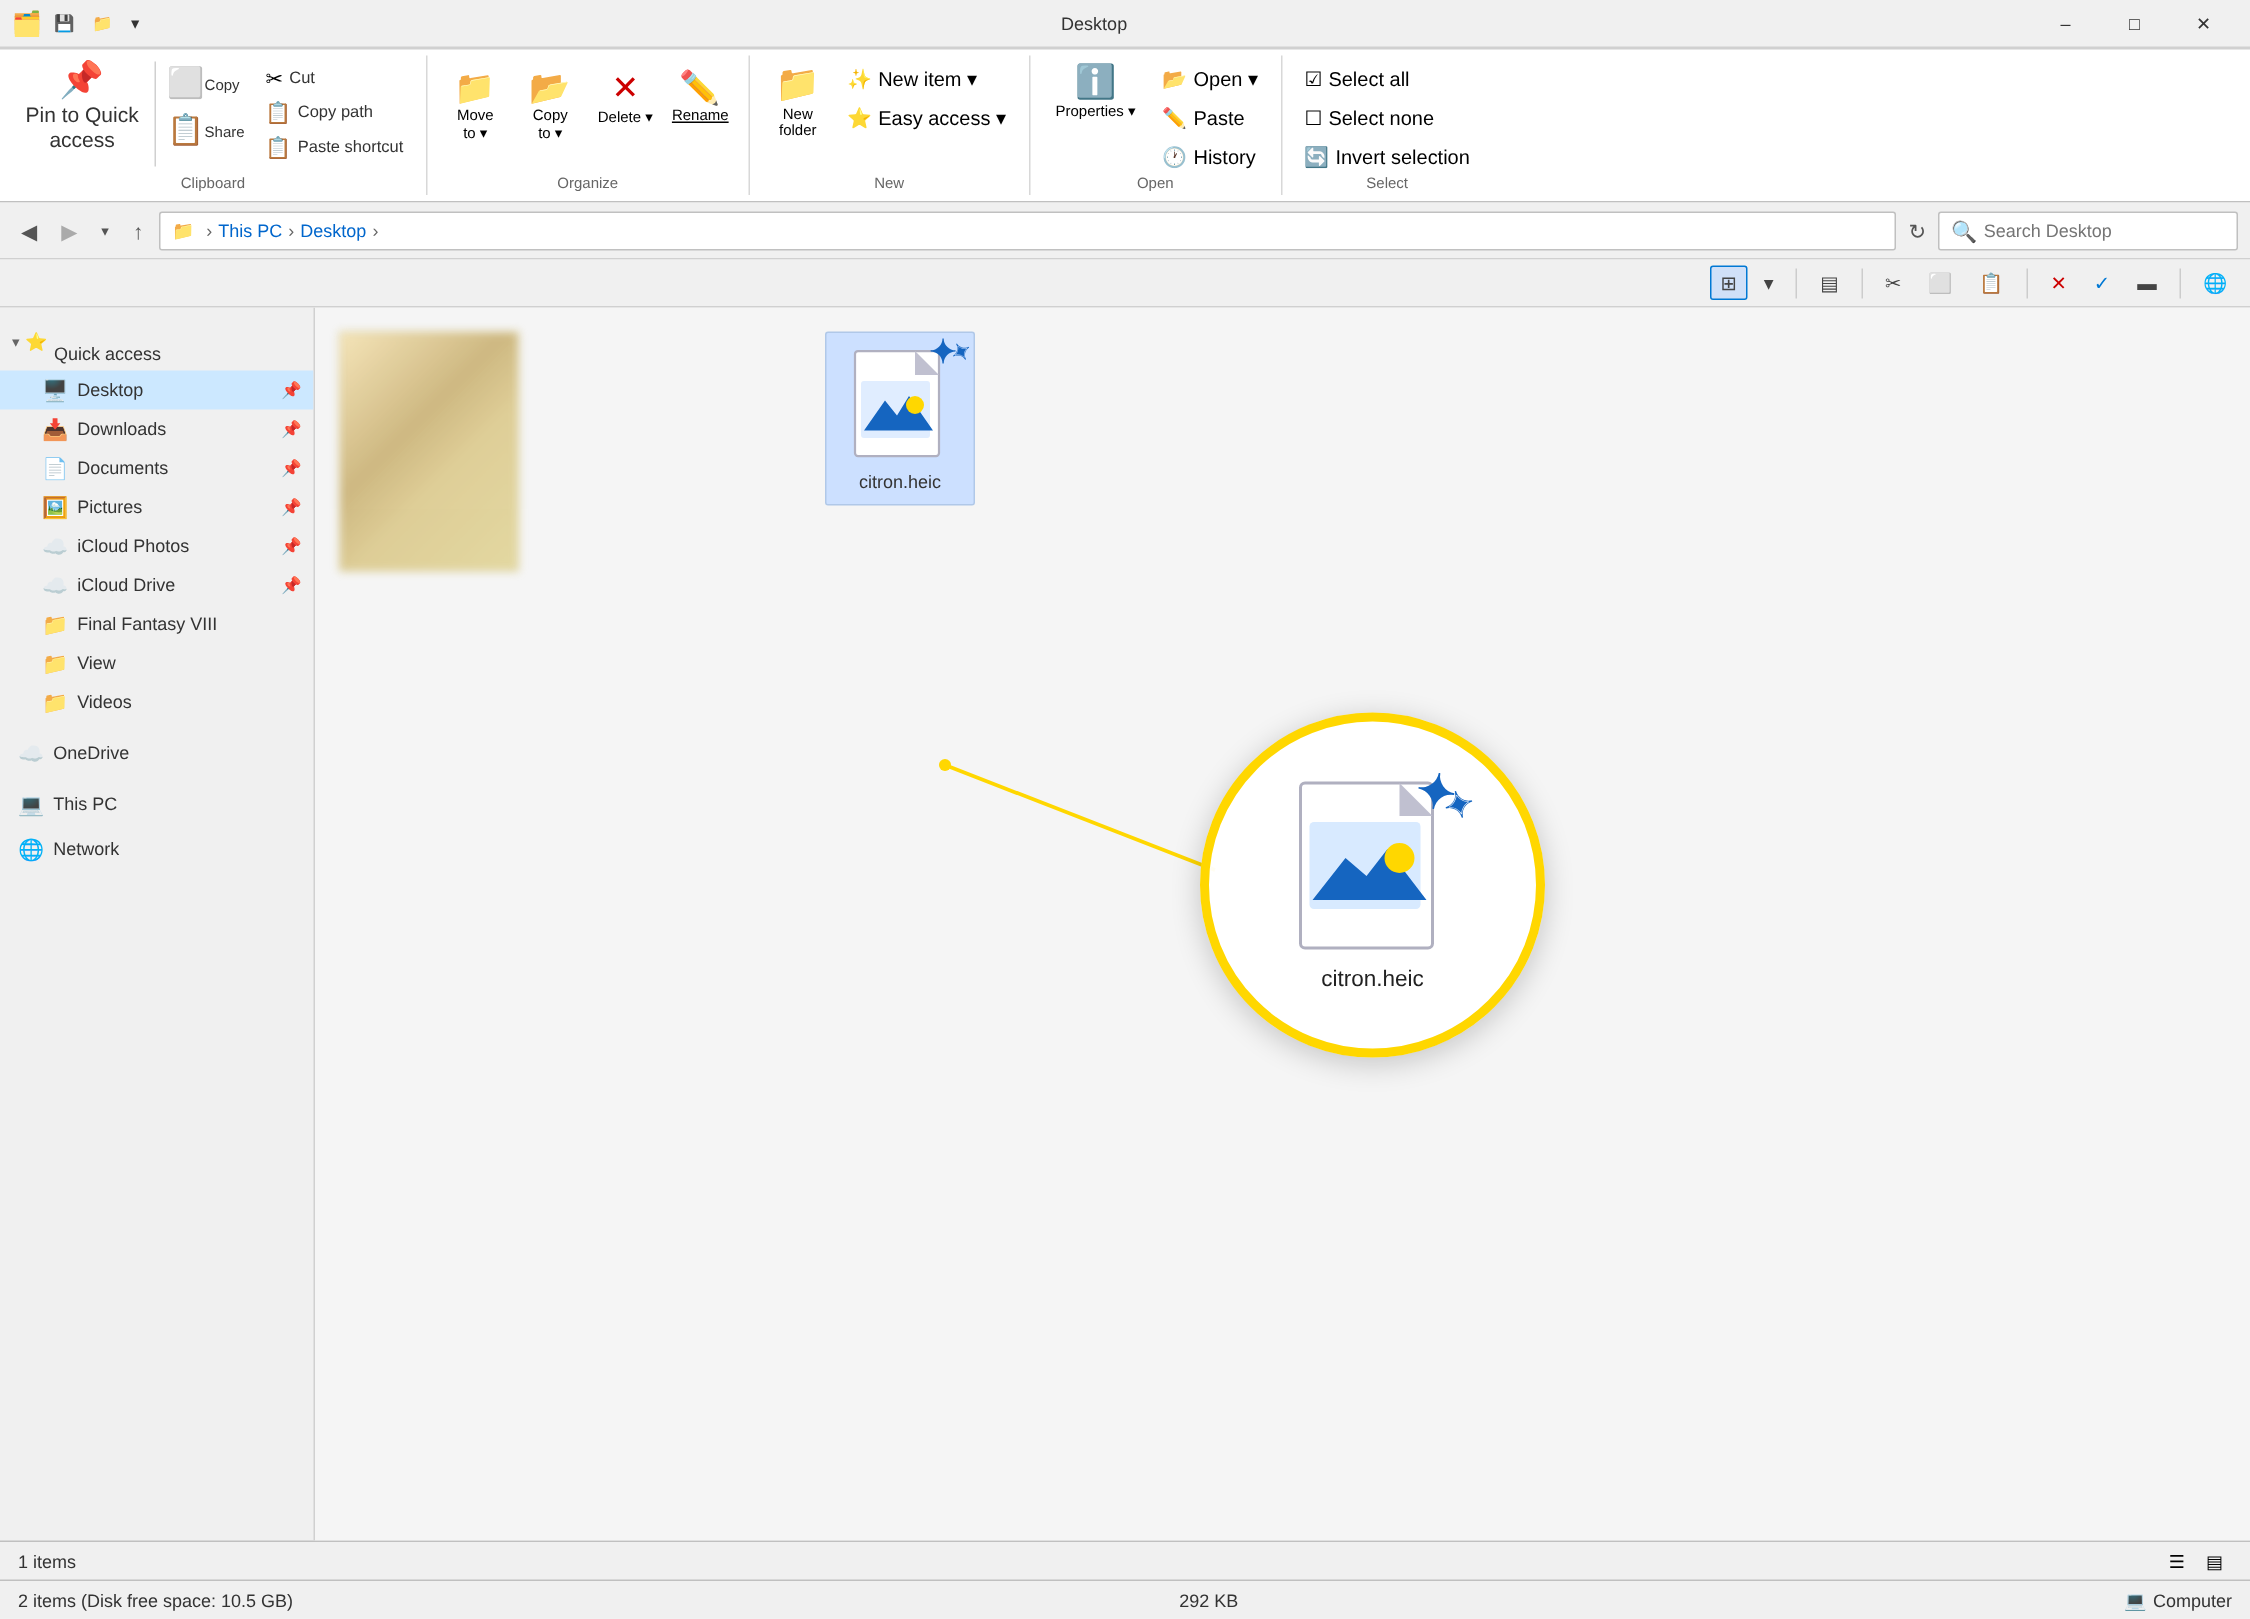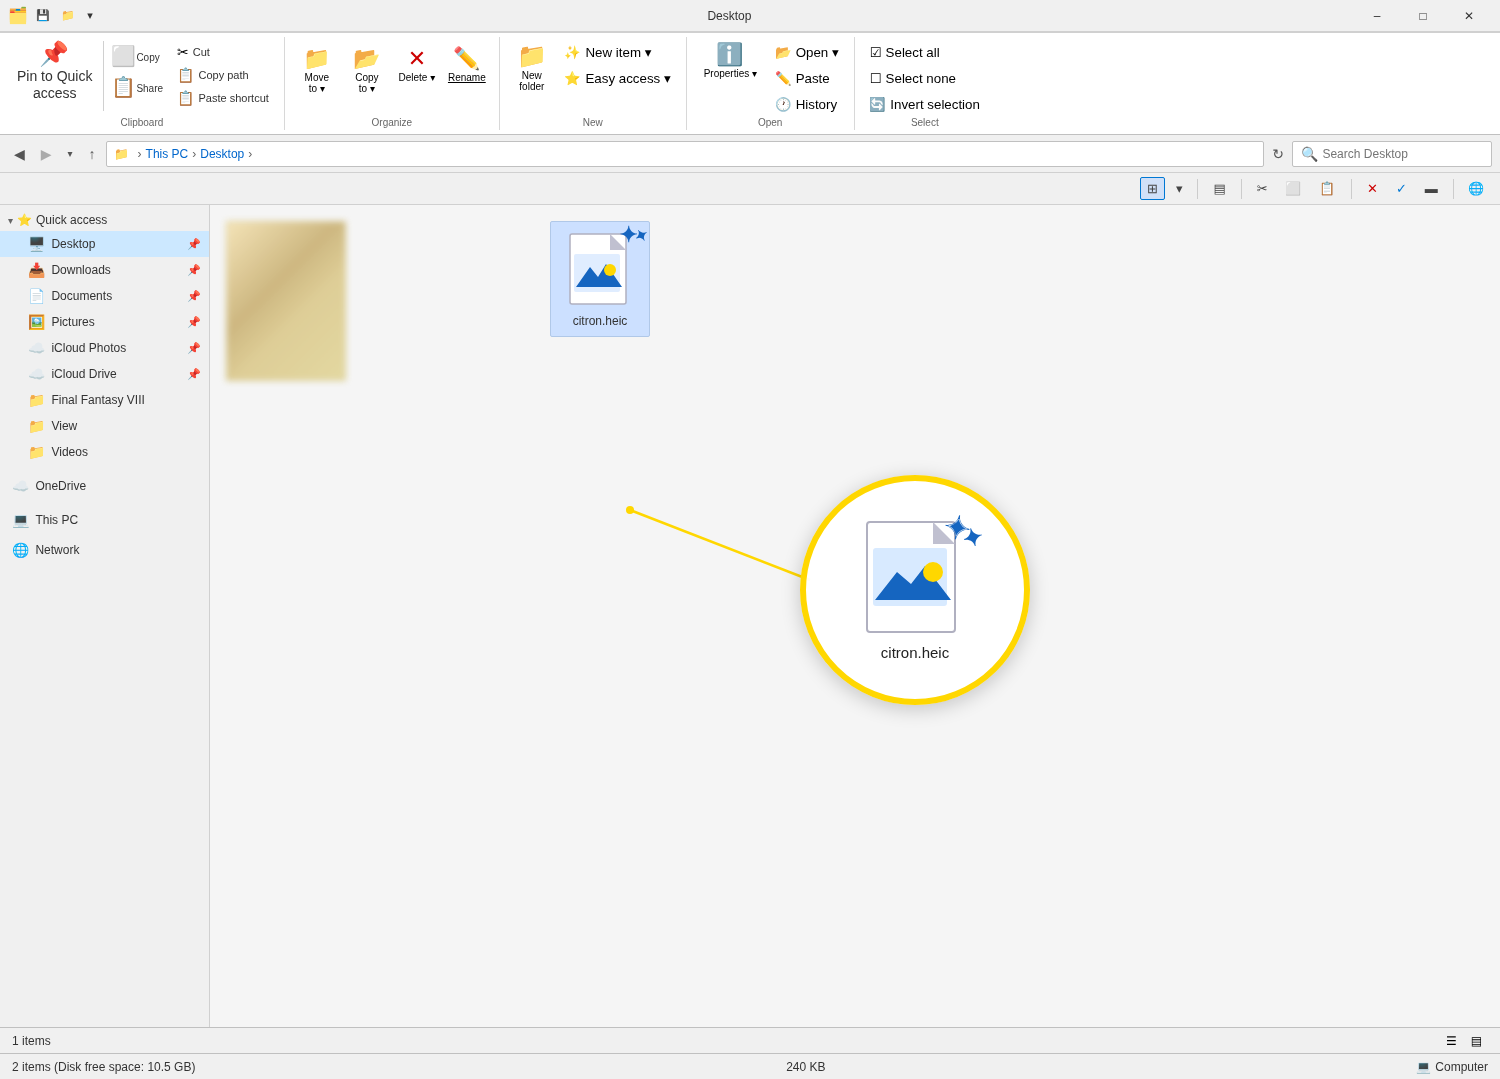--- a/index.html
+++ b/index.html
@@ -53,21 +53,21 @@
     .main-area { display: flex; flex: 1; overflow: hidden; }
 
     
     .sidebar { width: 210px; background: #f0f0f0; border-right: 1px solid #d0d0d0; overflow-y: auto; padding: 4px 0; flex-shrink: 0; }
     .sidebar-item { display: flex; align-items: center; padding: 3px 8px 3px 12px; cursor: pointer; height: 26px; gap: 6px; }
     .sidebar-item.active { background: #cce8ff; }
     .sidebar-item .item-icon { font-size: 14px; flex-shrink: 0; }
     .sidebar-item .item-label { font-size: 12px; color: #333; flex: 1; }
     .sidebar-header { display: flex; align-items: center; padding: 4px 8px; cursor: pointer; gap: 4px; }
     .sidebar-header .arrow { font-size: 10px; color: #666; }
-    .sidebar-header .label { font-size: 12px; color: #333; font-weight: 500; }
+    .sidebar-header .label { font-size: 12px; color: #333; font-weight: 500; margin-top: 16px; }
 
     
     .file-area { flex: 1; background: #f5f5f5; padding: 16px; overflow-y: auto; position: relative; }
 
     
     .zoom-overlay { position: absolute; left: 590px; top: 270px; width: 230px; height: 230px; border-radius: 50%; border: 6px solid #ffd700; background: rgba(255,255,255,0.95); display: flex; flex-direction: column; align-items: center; justify-content: center; box-shadow: 0 4px 20px rgba(0,0,0,0.2); overflow: hidden; z-index: 10; }
 
     
     .arrow-svg { position: absolute; left: 360px; top: 260px; z-index: 9; pointer-events: none; }
 
@@ -415,18 +415,18 @@
 <div class="status-bar">
   <span>1 items</span>
   <span style="flex:1;"></span>
   <div class="view-toggle-right">
     <button>☰</button>
     <button>▤</button>
   </div>
 </div>
 <div style="height:26px; background:#f0f0f0; border-top:1px solid #c0c0c0; display:flex; align-items:center; padding:0 12px; font-size:12px; color:#333; justify-content:space-between;">
   <span>2 items (Disk free space: 10.5 GB)</span>
-  <span>240 KB</span>
+  <span>292 KB</span>
   <div style="display:flex; align-items:center; gap:4px;">
     <span>💻</span>
     <span>Computer</span>
   </div>
 </div>
 
 </body></html>

